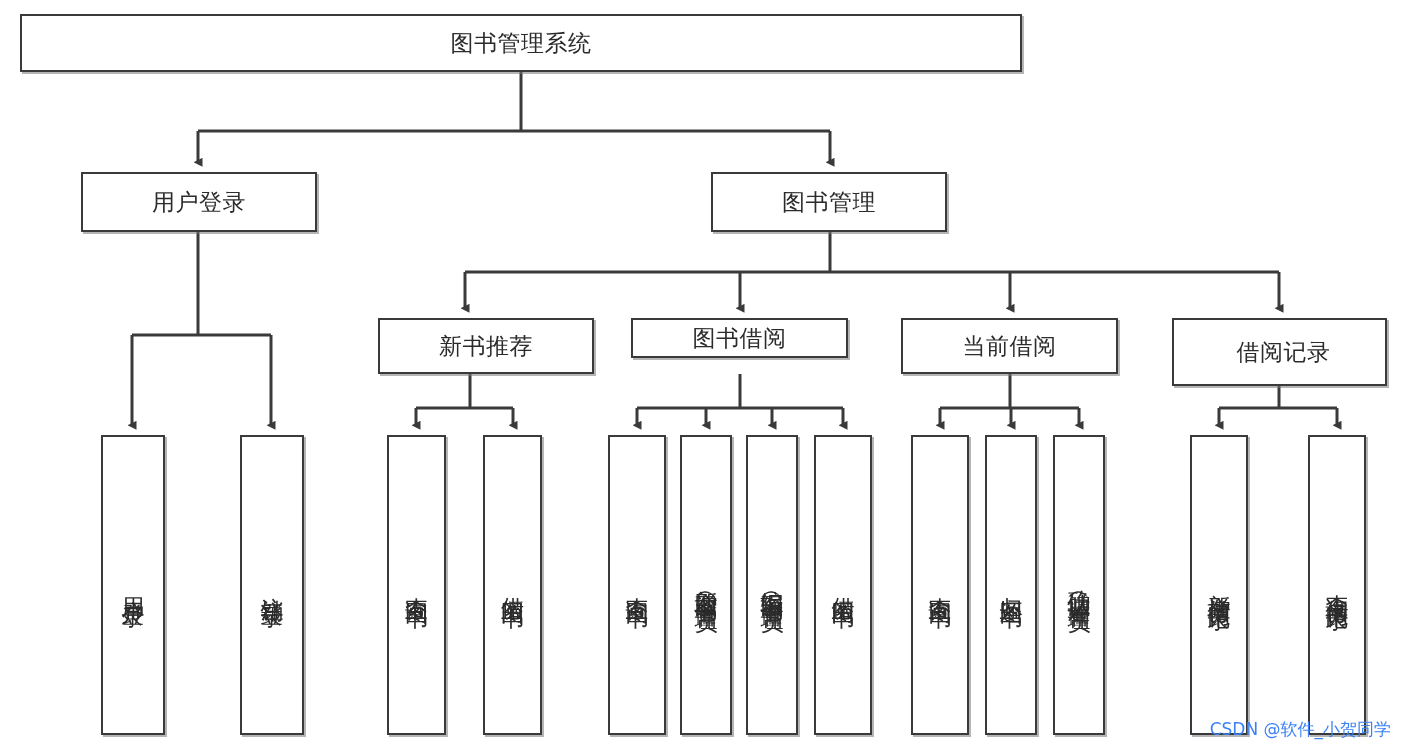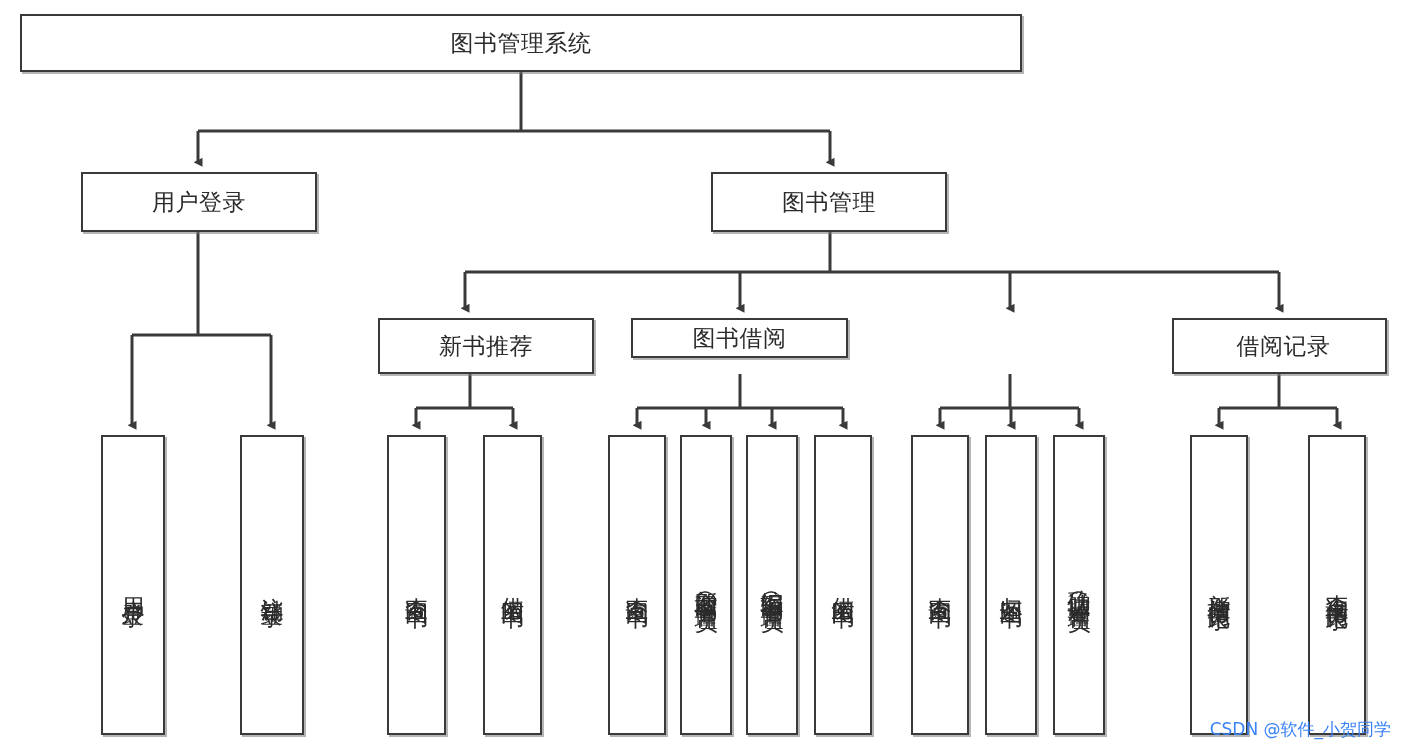--- a/index.html
+++ b/index.html
@@ -149,21 +149,24 @@
   <div class="node horiz" style="left:711px; top:172px; width:236px; height:60px;">
     <span class="node-label">图书管理</span>
   </div>
 
   <div class="node horiz" style="left:362px; top:318px; width:216px; height:56px;margin-left:16px;">
     <span class="node-label">新书推荐</span>
   </div>
   <div class="node horiz" style="left:631px; top:318px; width:217px; height:40px;">
     <span class="node-label">图书借阅</span>
   </div>
-  <div class="node horiz" style="left:1172px; top:318px; width:215px; height:56px;padding-left:8px;">
+  <div class="node horiz" style="left:901px; top:318px; width:217px; height:56px;">
+    <span class="node-label">当前借阅</span>
+  </div>
+  <div class="node horiz" style="left:1172px; top:318px; width:215px; height:68px;padding-left:8px;">
     <span class="node-label">借阅记录</span>
   </div>
 
   <div class="node vert" style="left:101px; top:435px; width:64px; height:300px;">
     <span class="node-label">用户登录</span>
   </div>
   <div class="node vert" style="left:240px; top:435px; width:64px; height:300px;">
     <span class="node-label">注销登录</span>
   </div>
 

